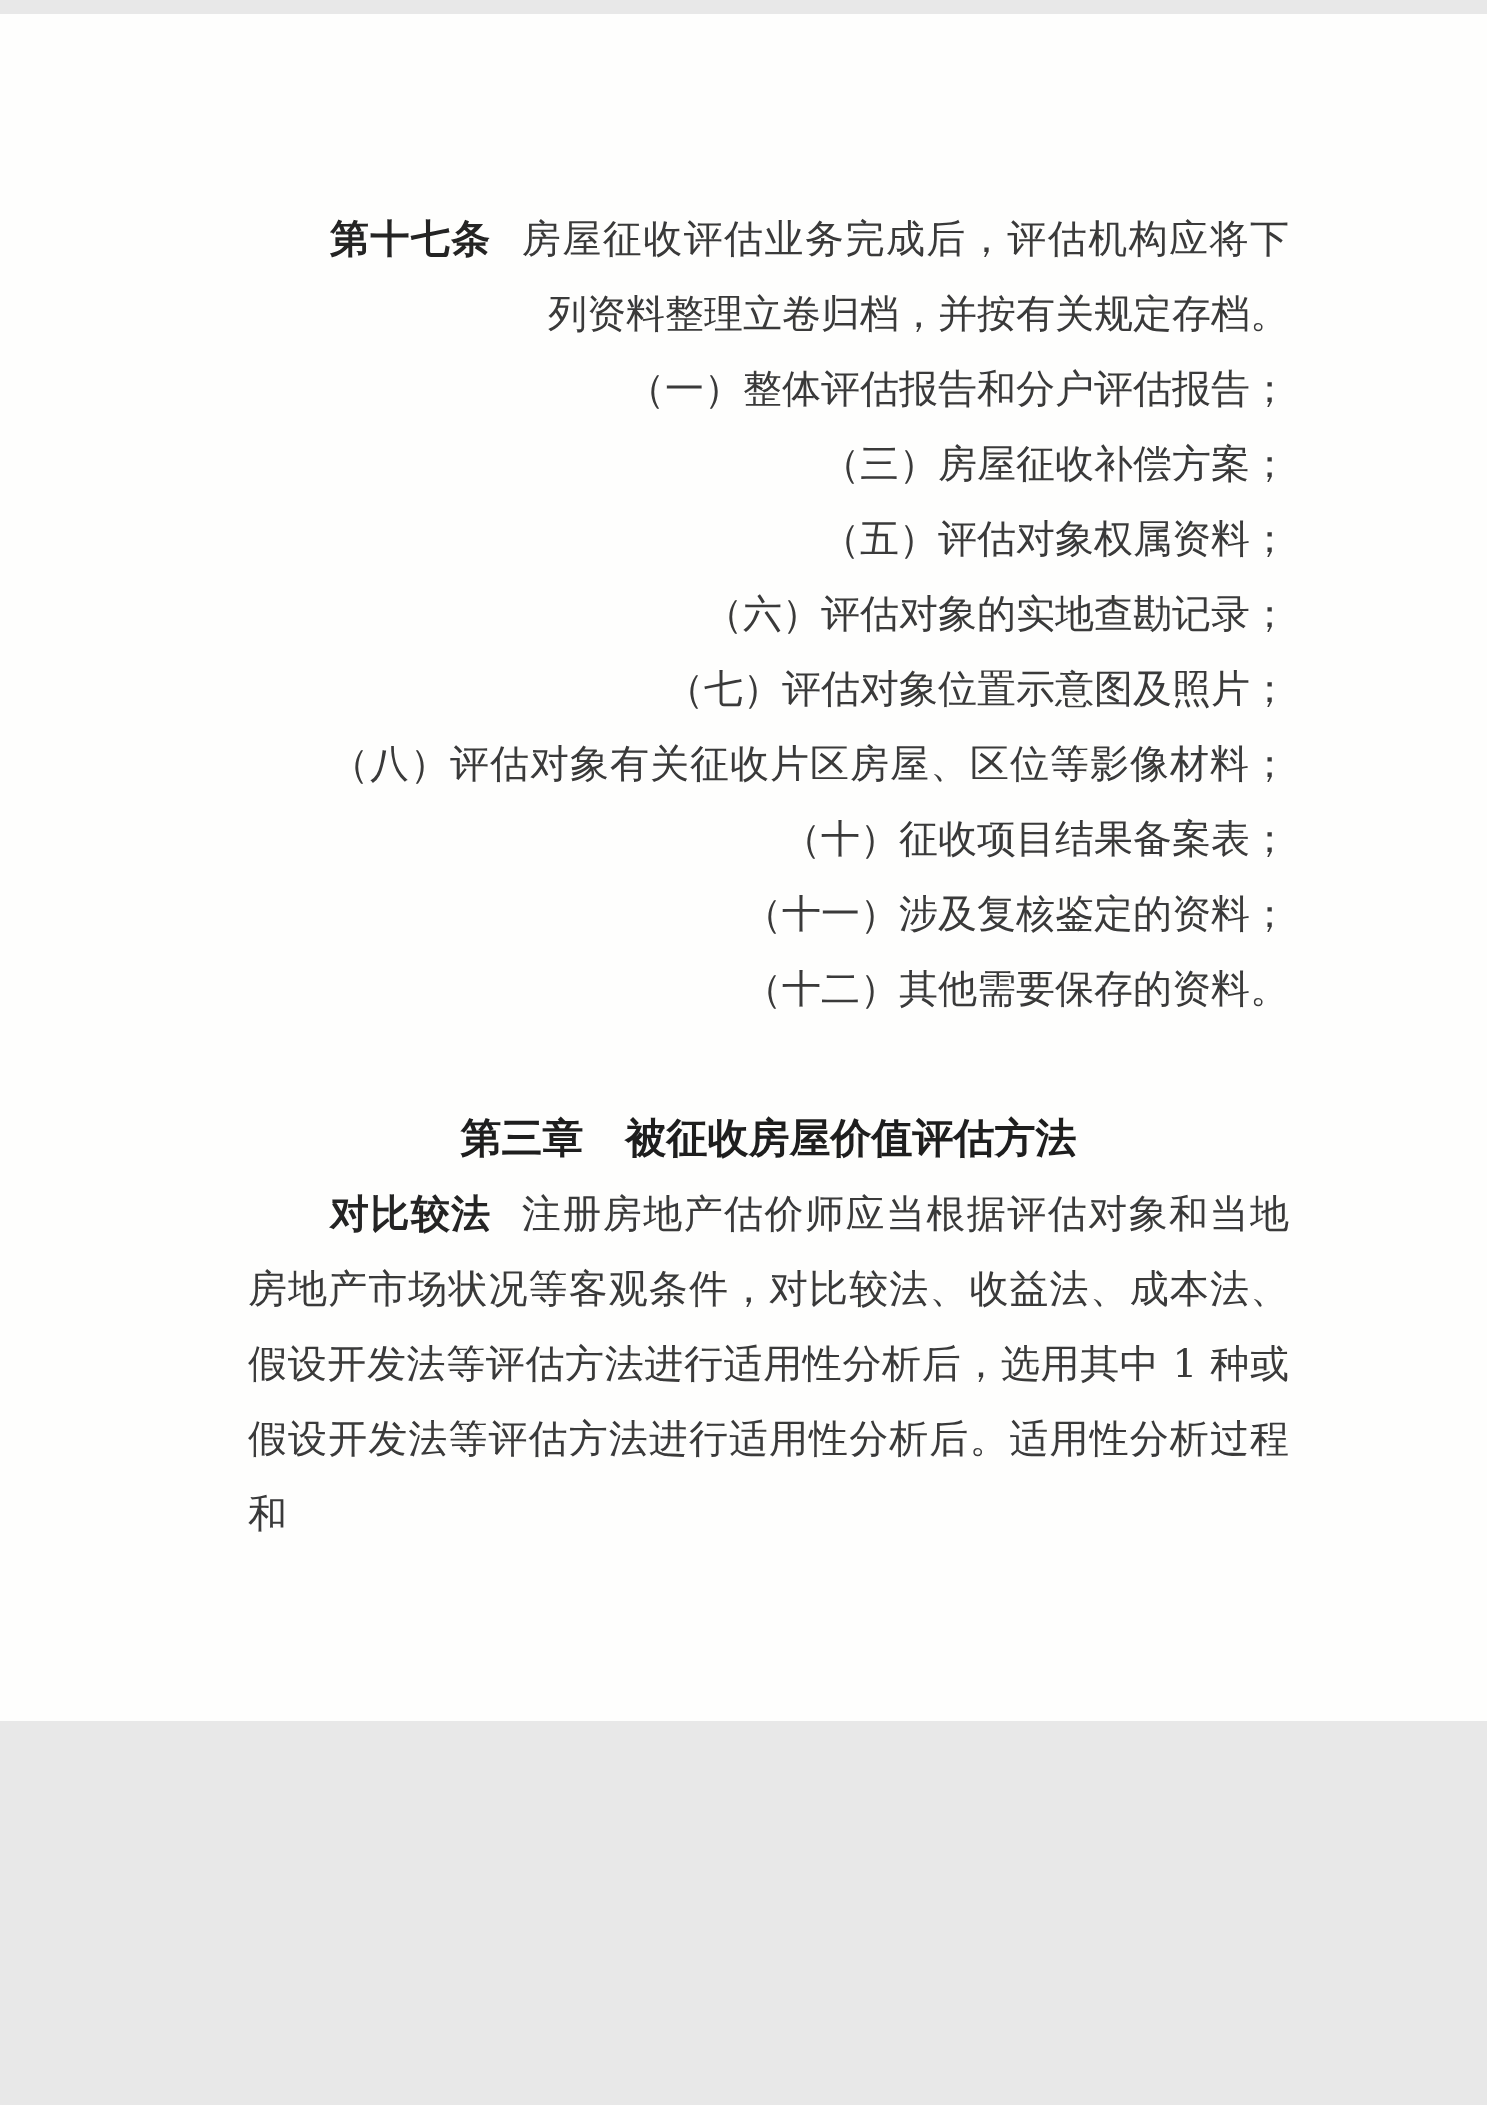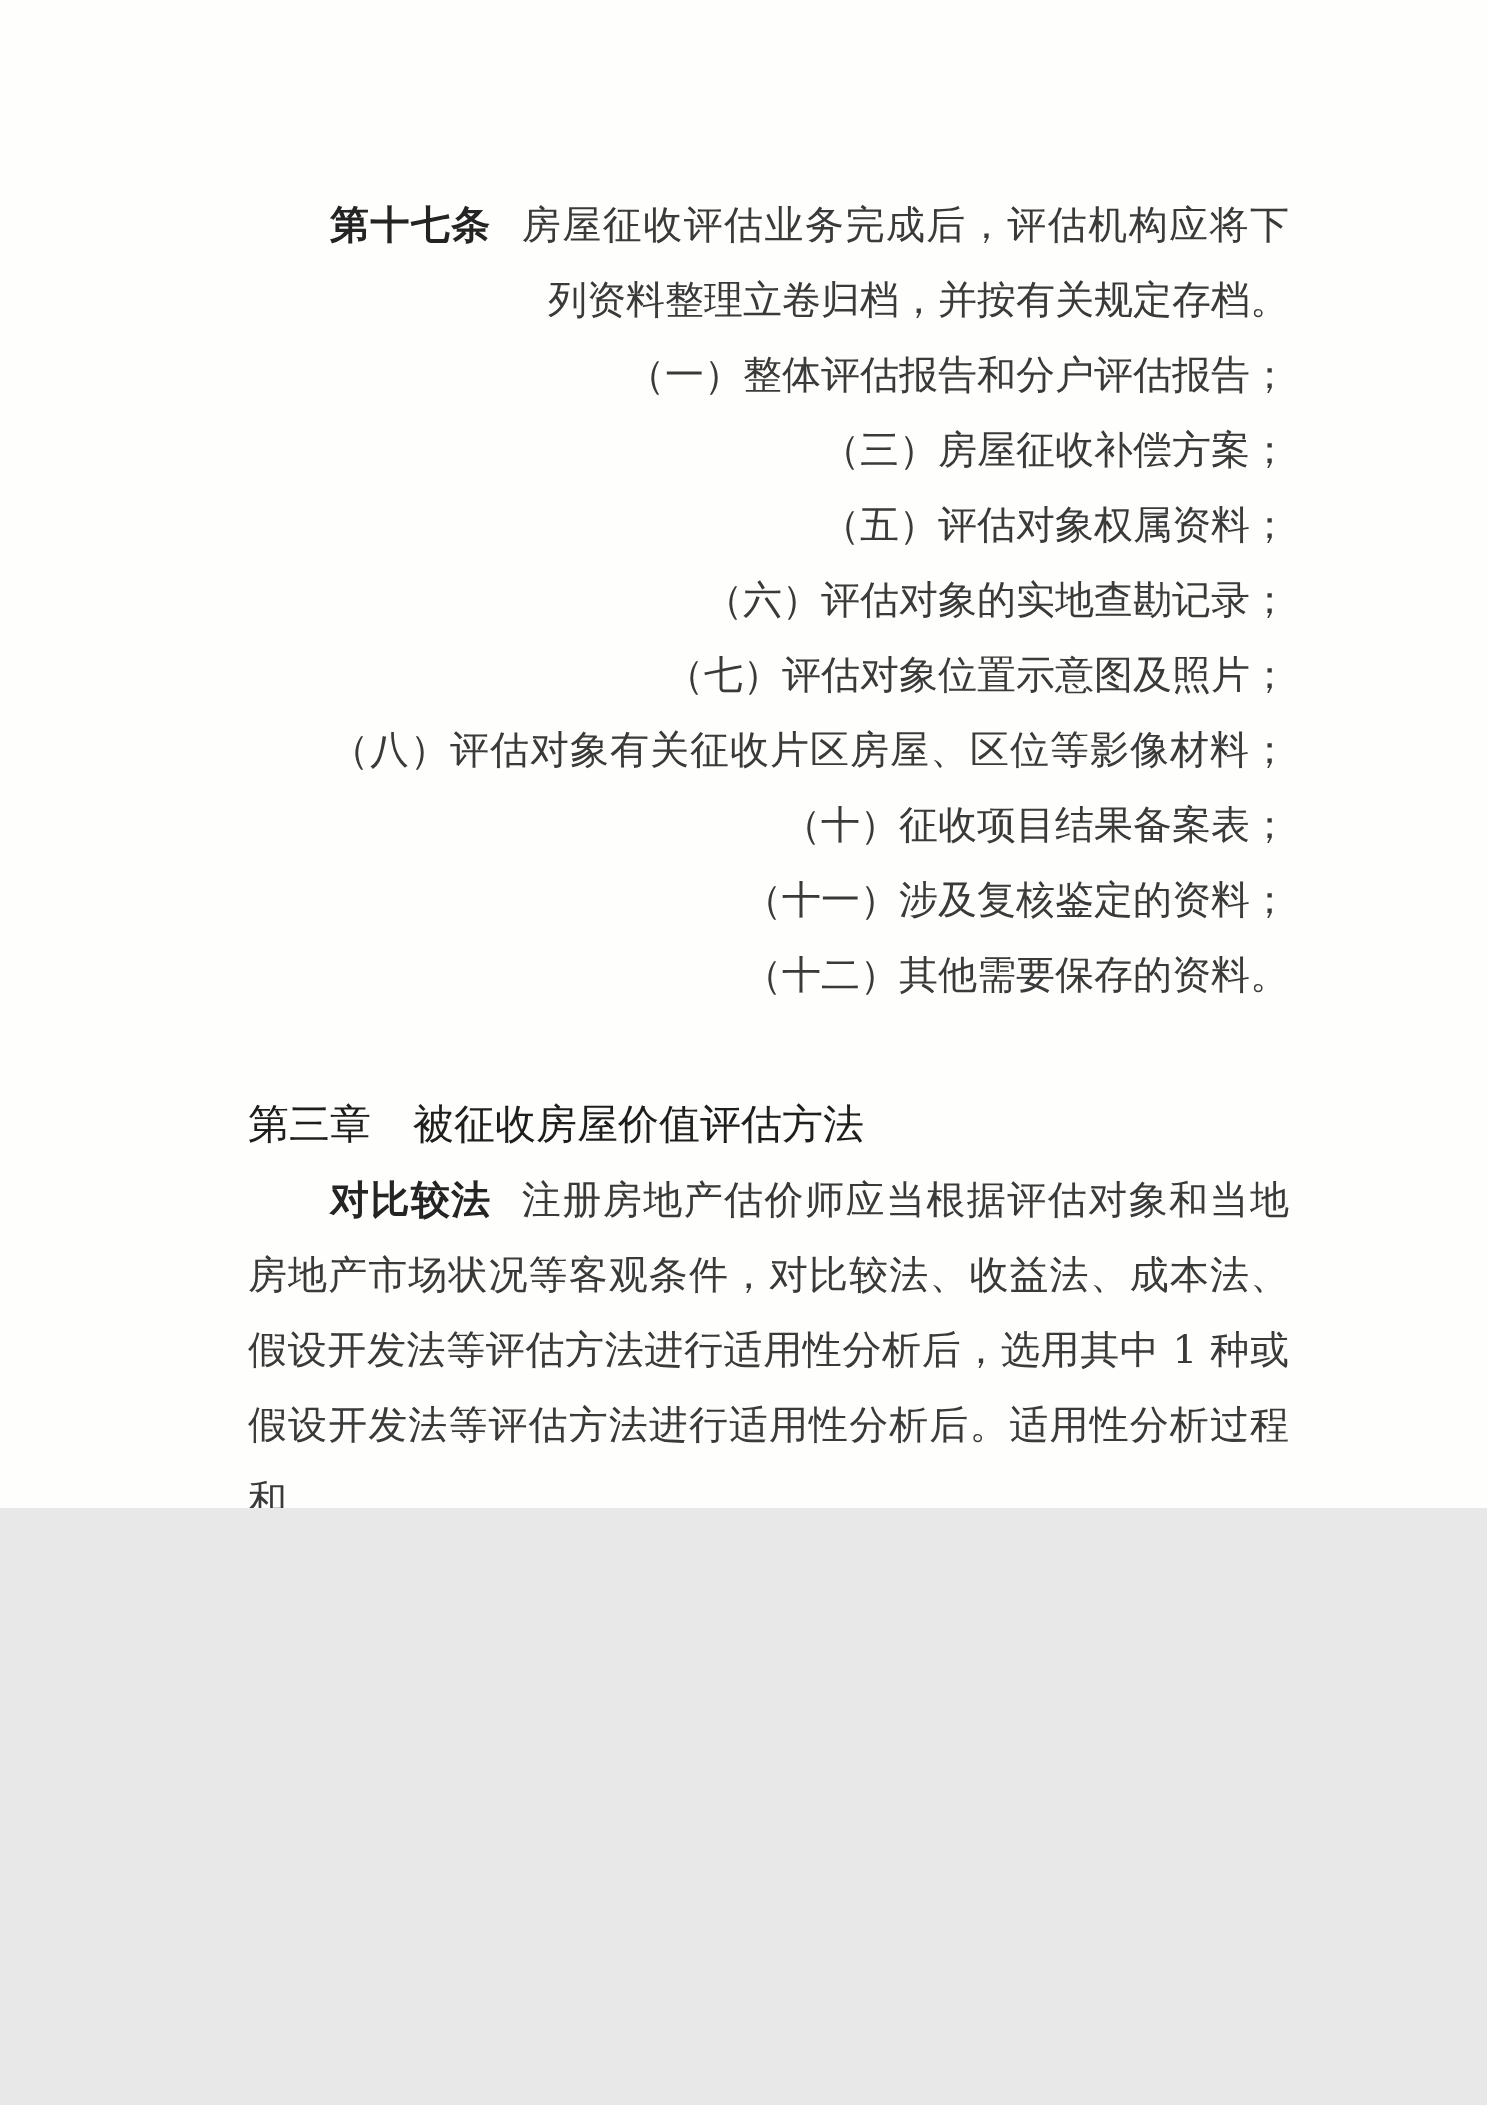--- a/index.html
+++ b/index.html
@@ -7,22 +7,22 @@
     --bold-ink:#242424;
     --heading-ink:#1e1e1e;
     --page-bg:#fefefd;
     --pagenum-ink:#3f3f3f;
     --dash-ink:#8f8f8f;
   }
   html,body{margin:0;padding:0;background:#e8e8e8;}
   .page{
     position:relative;
     width:1487px;
-    height:1508px;
-    margin:0 auto;
+    height:1707px;
+    margin:14px auto;
     background:var(--page-bg);
     color:var(--ink);
     font-family:"DejaVu Serif","Liberation Serif",serif;
     overflow:hidden;
   }
   .content{
     position:absolute;
     left:248px;
     top:187px;
     width:1041px;
@@ -40,22 +40,23 @@
   }
   .article-label{
     font-weight:bold;
     color:var(--bold-ink);
     margin-right:30px;
   }
   .chapter{
     margin-top:75px;
     height:75px;
     line-height:75px;
+    text-align:center;
     font-family:"DejaVu Sans","Liberation Sans",sans-serif;
-    font-weight:normal;
+    font-weight:bold;
     font-size:41px;
     color:var(--heading-ink);
   }
   .chapter .chapter-number{margin-right:42px;}
   .page-number{
     position:absolute;
     left:280px;
     top:1853px;
     font-size:34px;
     line-height:44px;

